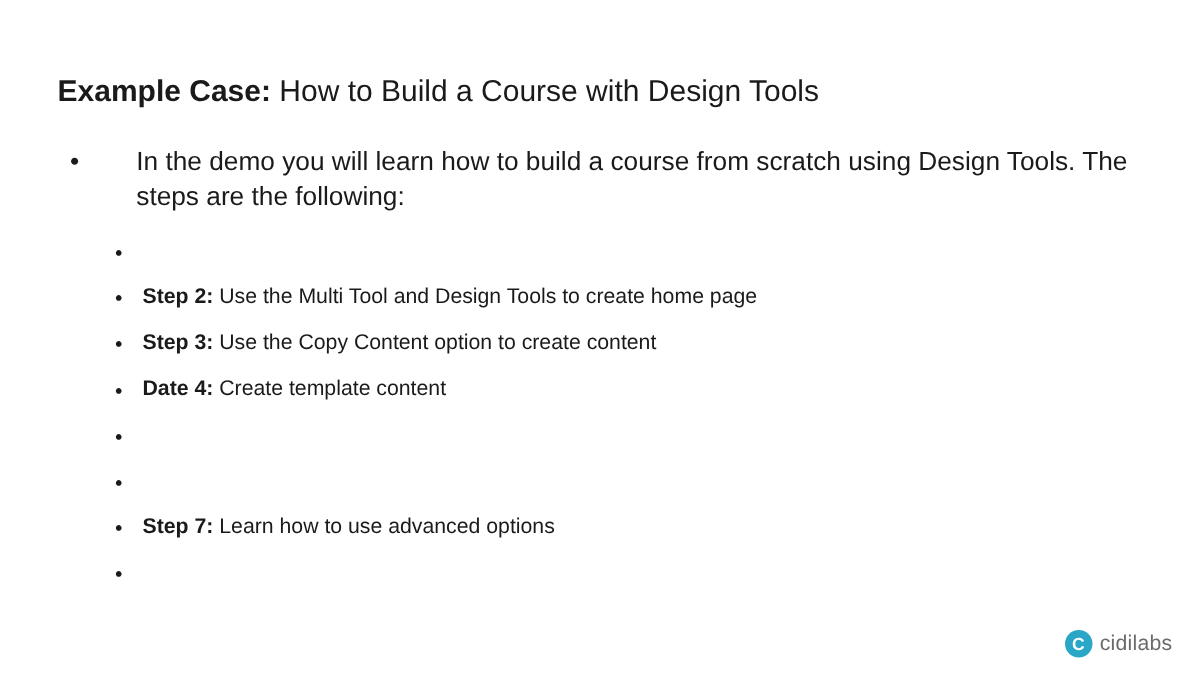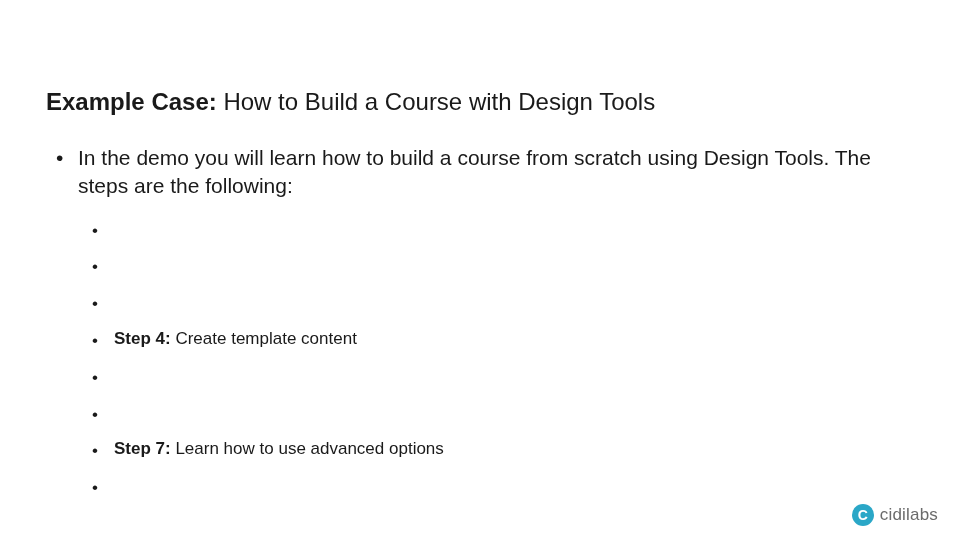--- a/index.html
+++ b/index.html
@@ -6,21 +6,21 @@
   body {
     width: 960px;
     height: 540px;
     font-family: Arial, Helvetica, sans-serif;
     background: #fff;
     color: #1a1a1a;
     position: relative;
     overflow: hidden;
   }
   .slide {
-    padding: 88px 46px 20px 46px;
+    padding: 60px 46px 20px 46px;
   }
   .title-line {
     font-size: 24px;
     margin-bottom: 28px;
   }
   .title-label { font-weight: 700; }
   .intro-block {
     margin-left: 10px;
     margin-bottom: 18px;
   }
@@ -31,20 +31,21 @@
   .bullet-dash {
     width: 22px;
     font-size: 21px;
     line-height: 1.35;
     flex-shrink: 0;
     text-align: left;
   }
   .intro-text {
     font-size: 21px;
     line-height: 1.35;
+    margin-left: 31px;
   }
   .steps {
     margin-left: 46px;
   }
   .step-row {
     display: flex;
     align-items: flex-start;
     margin-bottom: 13px;
   }
   .step-bullet {
@@ -111,27 +112,29 @@
       <div class="intro-text">In the demo you will learn how to build a course from scratch using Design Tools. The steps are the following:</div>
     </div>
   </div>
 
   <div class="steps">
     <div class="step-row">
       <div class="step-bullet">•</div>
     </div>
     <div class="step-row">
       <div class="step-bullet">•</div>
+      <div><span class="step-label">Step 2:</span><span class="step-text"> Use the Multi Tool and Design Tools to create home page</span></div>
     </div>
     <div class="step-row">
       <div class="step-bullet">•</div>
+      <div><span class="step-label">Step 3:</span><span class="step-text"> Use the Copy Content option to create content</span></div>
     </div>
     <div class="step-row">
       <div class="step-bullet">•</div>
-      <div><span class="step-label">Step 4:</span><span class="step-text"> Create template content</span></div>
+      <div><span class="step-label">Date 4:</span><span class="step-text"> Create template content</span></div>
     </div>
     <div class="step-row">
       <div class="step-bullet">•</div>
     </div>
     <div class="step-row">
       <div class="step-bullet">•</div>
     </div>
     <div class="step-row">
       <div class="step-bullet">•</div>
       <div><span class="step-label">Step 7:</span><span class="step-text"> Learn how to use advanced options</span></div>

